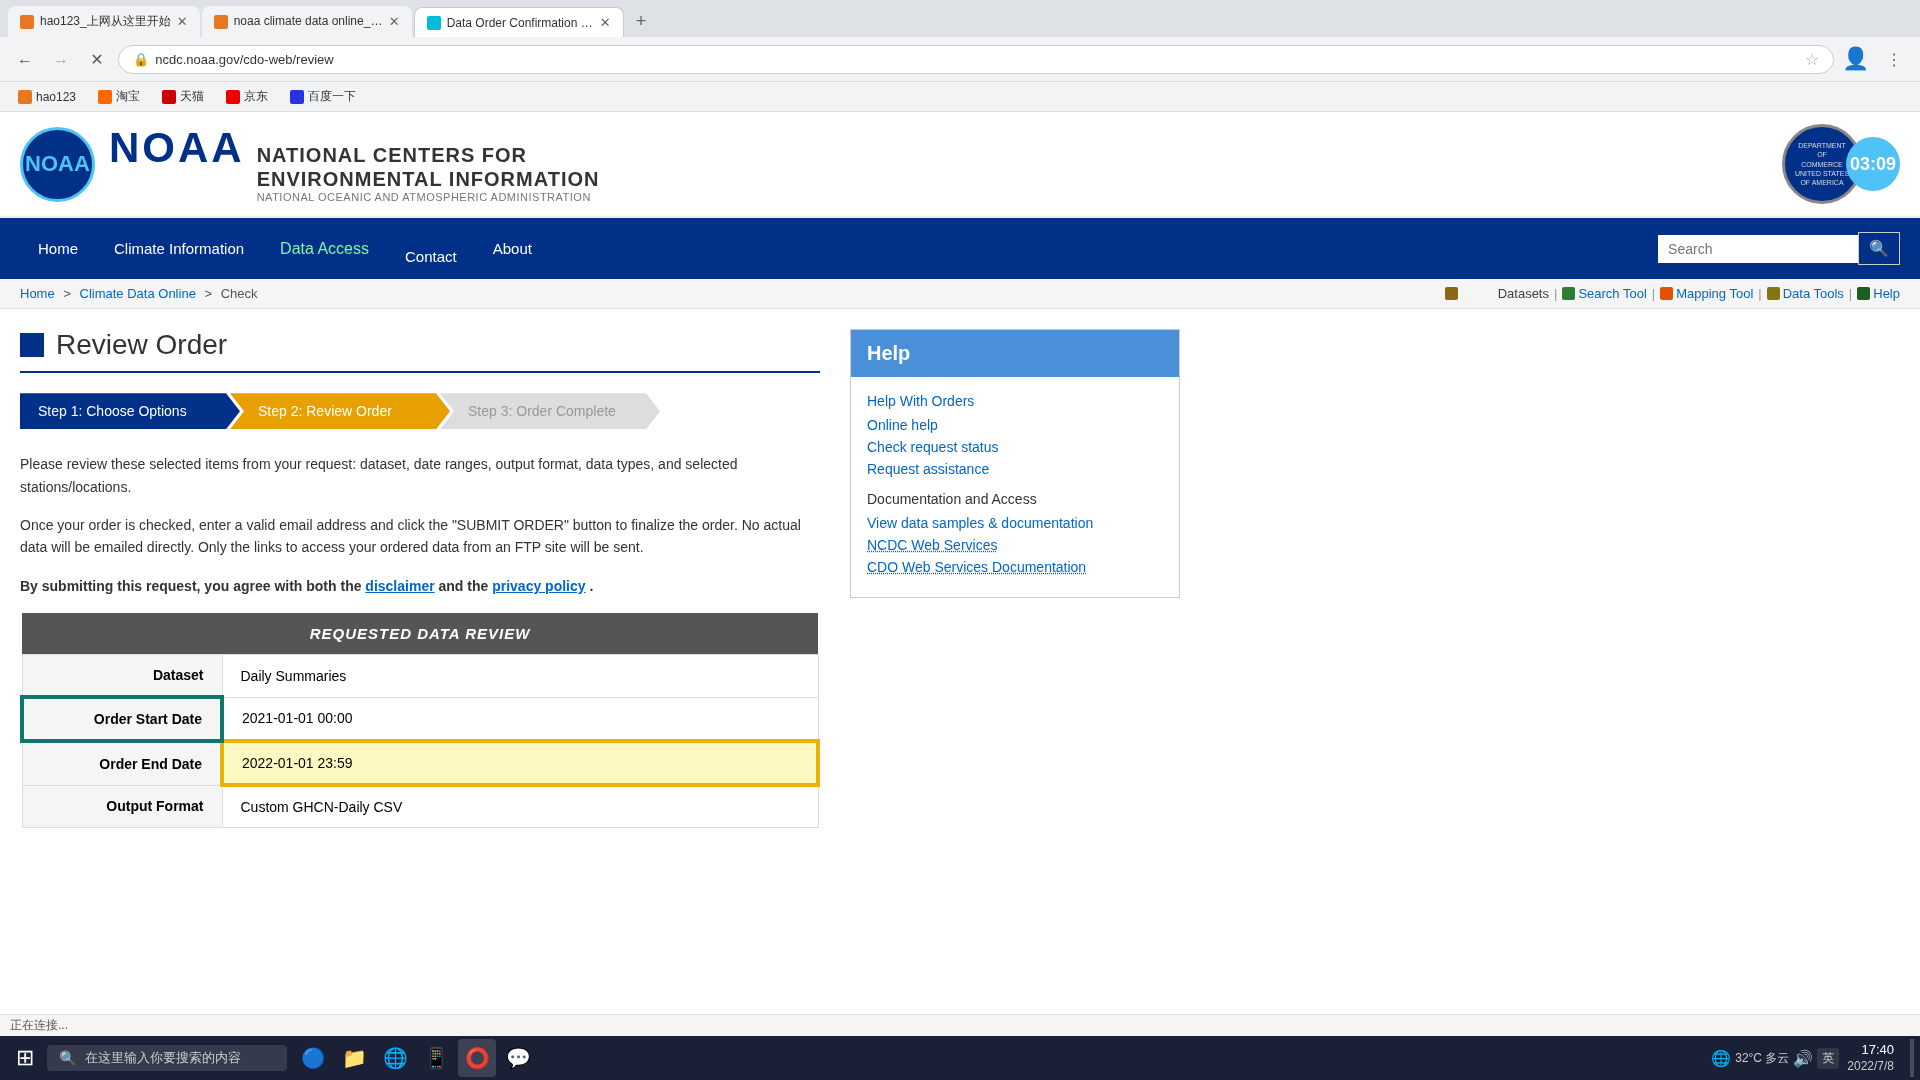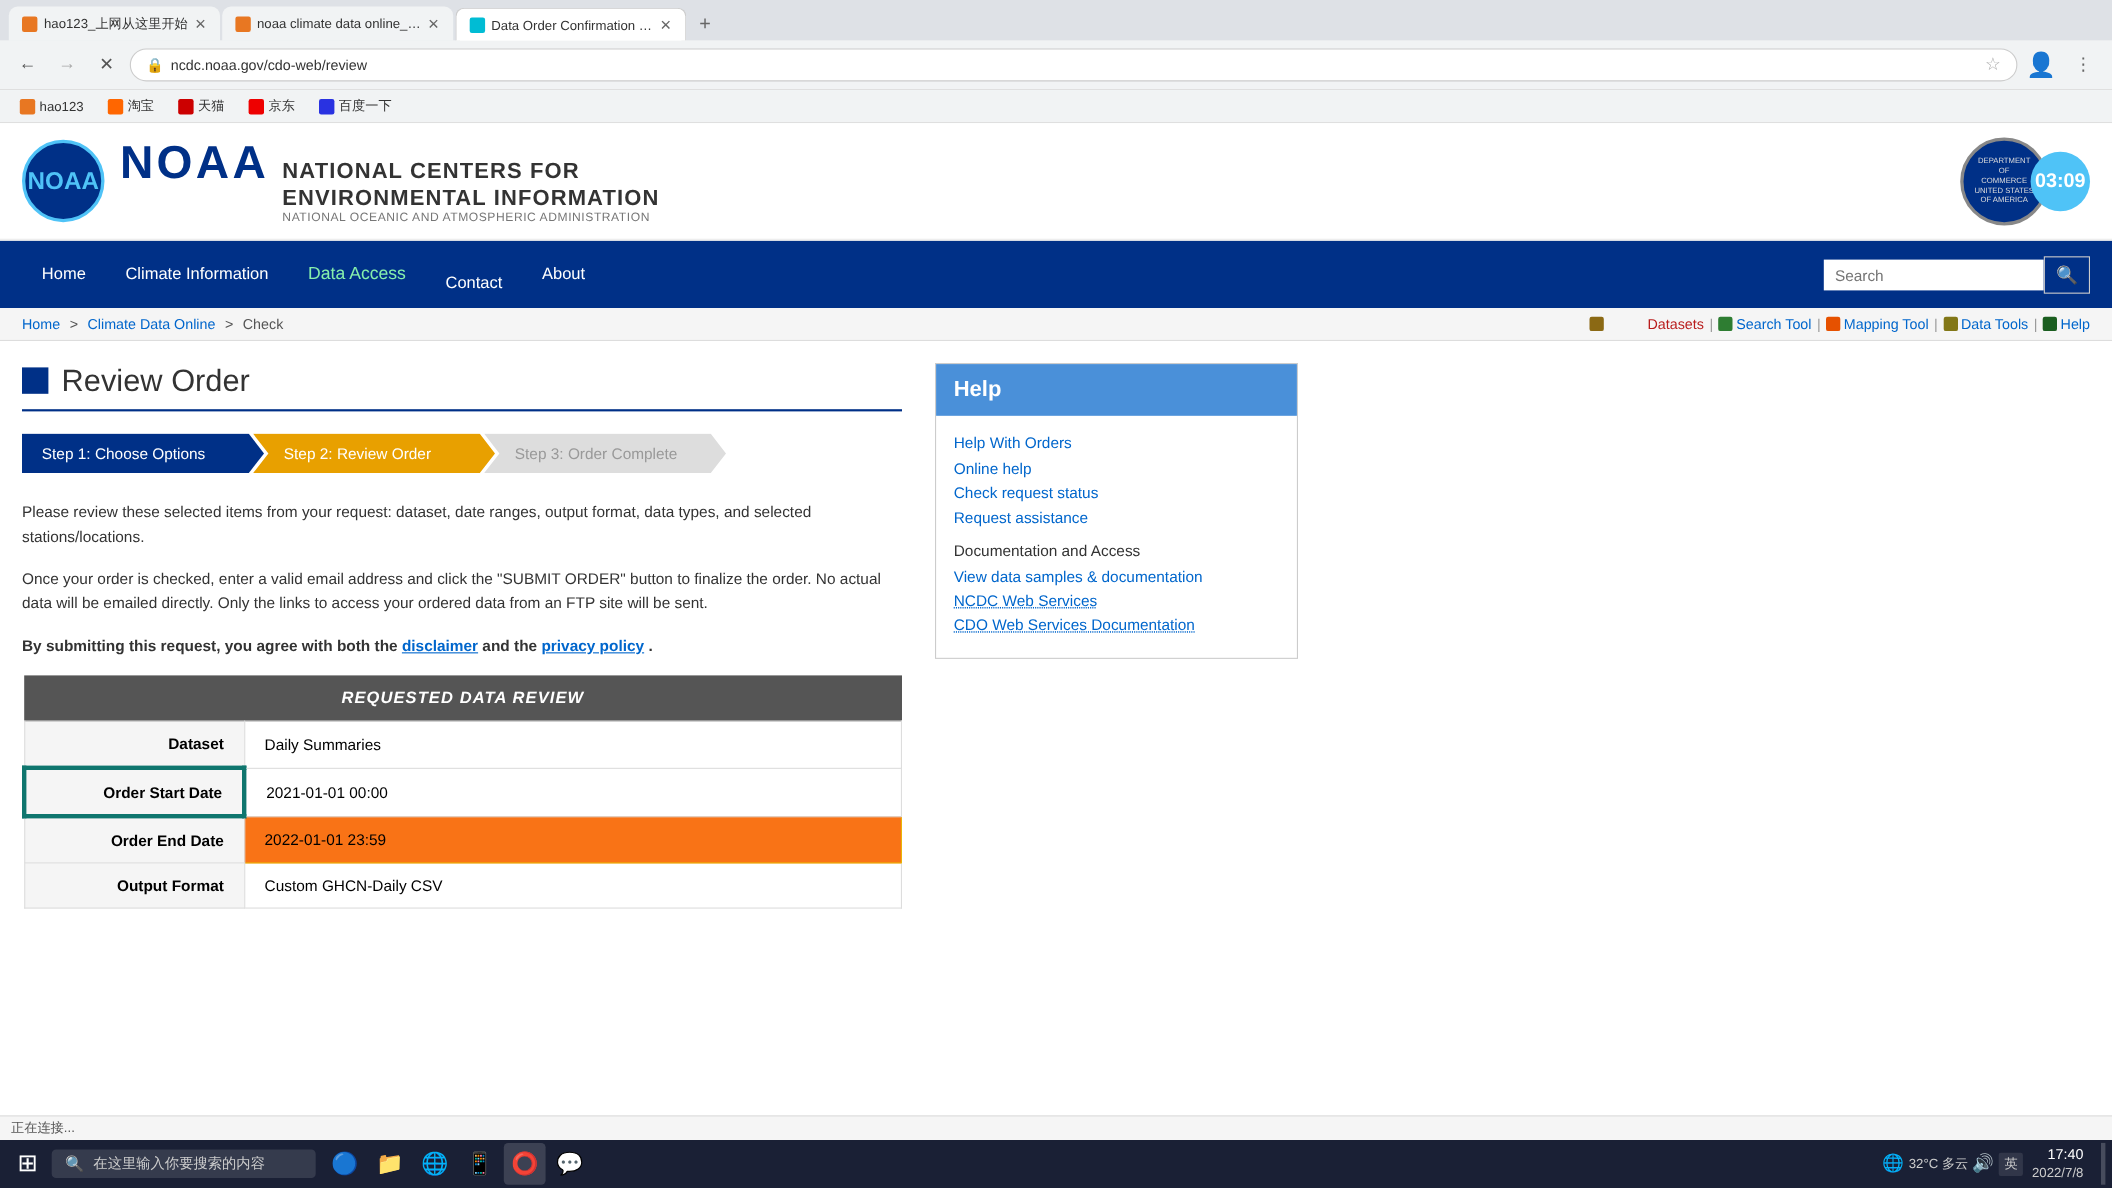--- a/index.html
+++ b/index.html
@@ -112,21 +112,21 @@
   <div style="background:#f5f5f5;padding:7px 20px;display:flex;align-items:center;justify-content:space-between;border-bottom:1px solid #ddd;">
     <div style="font-size:13px;color:#555;">
       <a href="#" style="color:#0066cc;text-decoration:none;">Home</a>
       <span style="margin:0 5px;"> &gt; </span>
       <a href="#" style="color:#0066cc;text-decoration:none;">Climate Data Online</a>
       <span style="margin:0 5px;"> &gt; </span>
       <span>Check</span>
     </div>
     <div style="display:flex;align-items:center;gap:3px;font-size:13px;">
       <span style="width:13px;height:13px;background:#8b6914;border-radius:2px;display:inline-block;"></span>
-      <a href="#" style="color:#b91c1c;text-decoration:none;margin-left:37px;">Datasets</a>
+      <a href="#" style="color:#404040;text-decoration:none;margin-left:37px;">Datasets</a>
       <span style="color:#999;margin:0 2px;">|</span>
       <span style="width:13px;height:13px;background:#2e7d32;border-radius:2px;display:inline-block;"></span>
       <a href="#" style="color:#0066cc;text-decoration:none;">Search Tool</a>
       <span style="color:#999;margin:0 2px;">|</span>
       <span style="width:13px;height:13px;background:#e65100;border-radius:2px;display:inline-block;"></span>
       <a href="#" style="color:#0066cc;text-decoration:none;">Mapping Tool</a>
       <span style="color:#999;margin:0 2px;">|</span>
       <span style="width:13px;height:13px;background:#827717;border-radius:2px;display:inline-block;"></span>
       <a href="#" style="color:#0066cc;text-decoration:none;">Data Tools</a>
       <span style="color:#999;margin:0 2px;">|</span>
@@ -176,21 +176,21 @@
           <tr>
             <td style="background:#f5f5f5;font-weight:bold;text-align:right;padding:12px 18px;border:1px solid #ddd;width:200px;">Dataset</td>
             <td style="padding:12px 18px;border:1px solid #ddd;background:#fff;">Daily Summaries</td>
           </tr>
           <tr>
             <td style="background:#f5f5f5;font-weight:bold;text-align:right;padding:12px 18px;border:4px solid #0f766e;">Order Start Date</td>
             <td style="padding:12px 18px;border:1px solid #ddd;background:#fff;">2021-01-01 00:00</td>
           </tr>
           <tr>
             <td style="background:#f5f5f5;font-weight:bold;text-align:right;padding:12px 18px;border:1px solid #ddd;">Order End Date</td>
-            <td style="padding:12px 18px;border:1px solid #eab308;background:#f97316;">2022-01-01 23:59</td>
+            <td style="padding:12px 18px;border:4px solid #eab308;background:#fef9c3;">2022-01-01 23:59</td>
           </tr>
           <tr>
             <td style="background:#f5f5f5;font-weight:bold;text-align:right;padding:12px 18px;border:1px solid #ddd;">Output Format</td>
             <td style="padding:12px 18px;border:1px solid #ddd;background:#fff;">Custom GHCN-Daily CSV</td>
           </tr>
         </tbody>
       </table>
     </div>
 
     <div style="width:330px;flex-shrink:0;">

